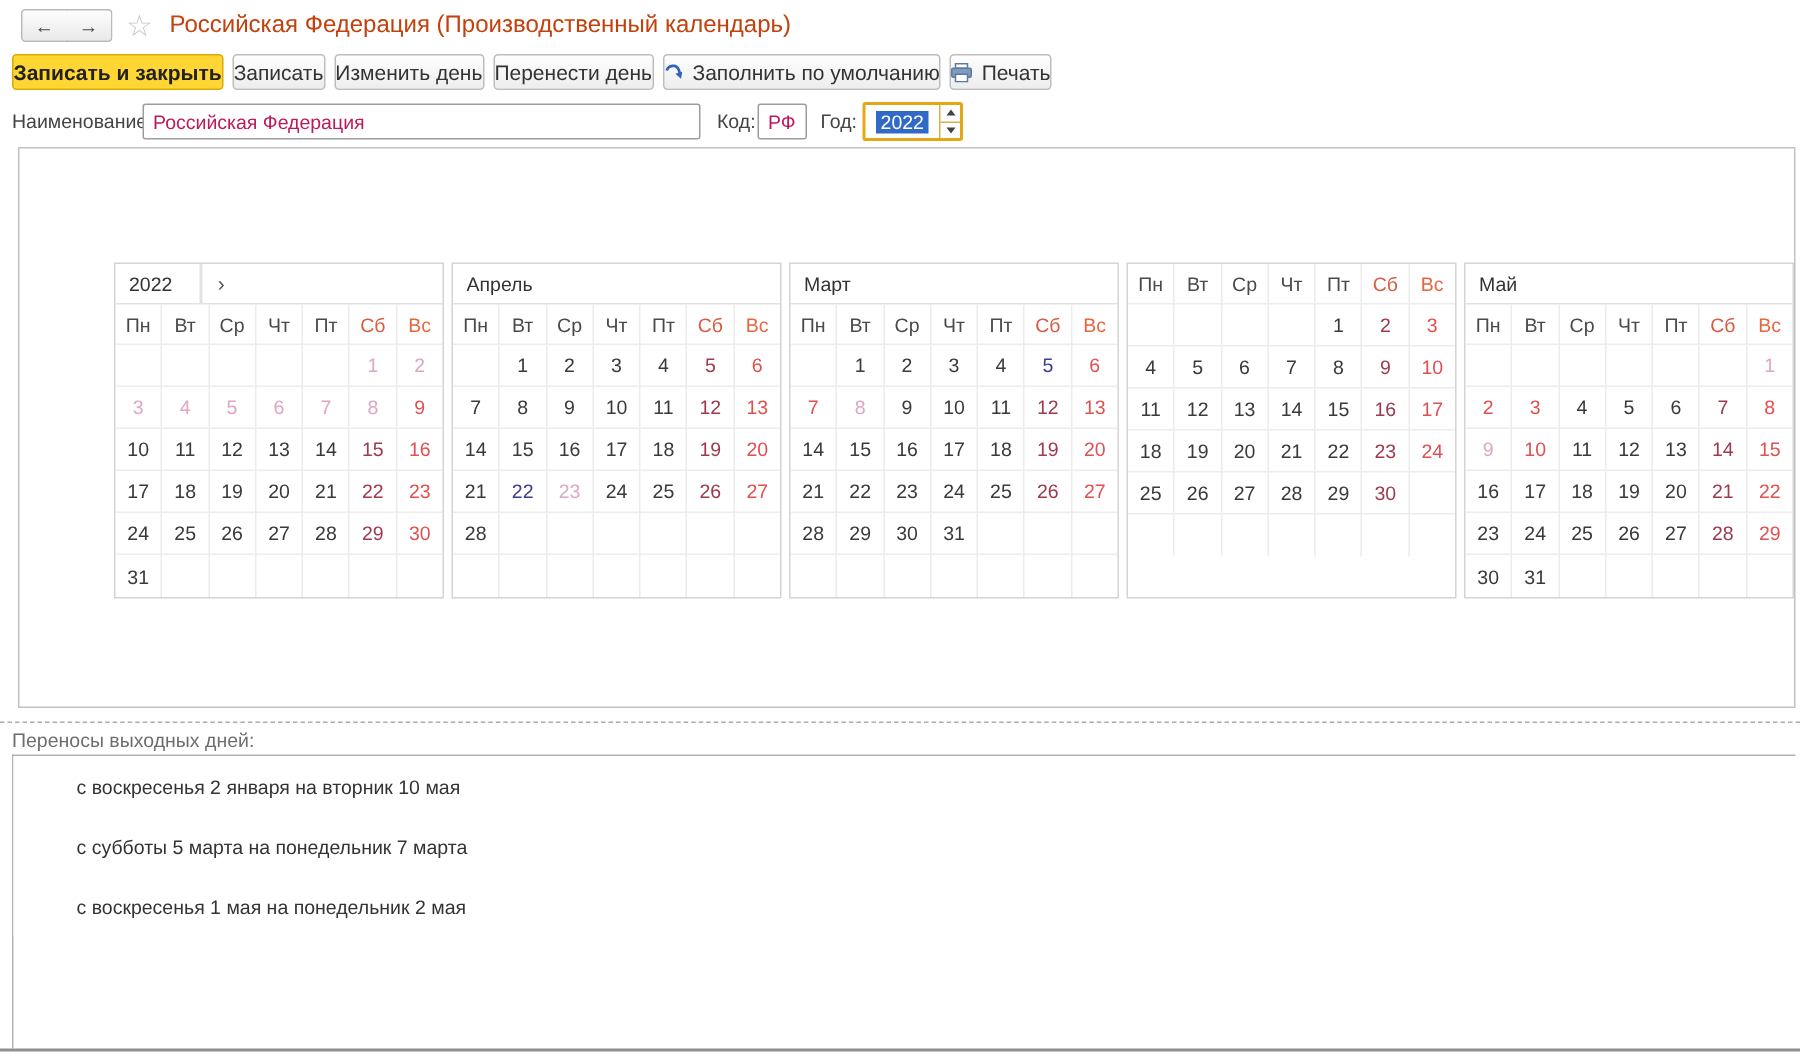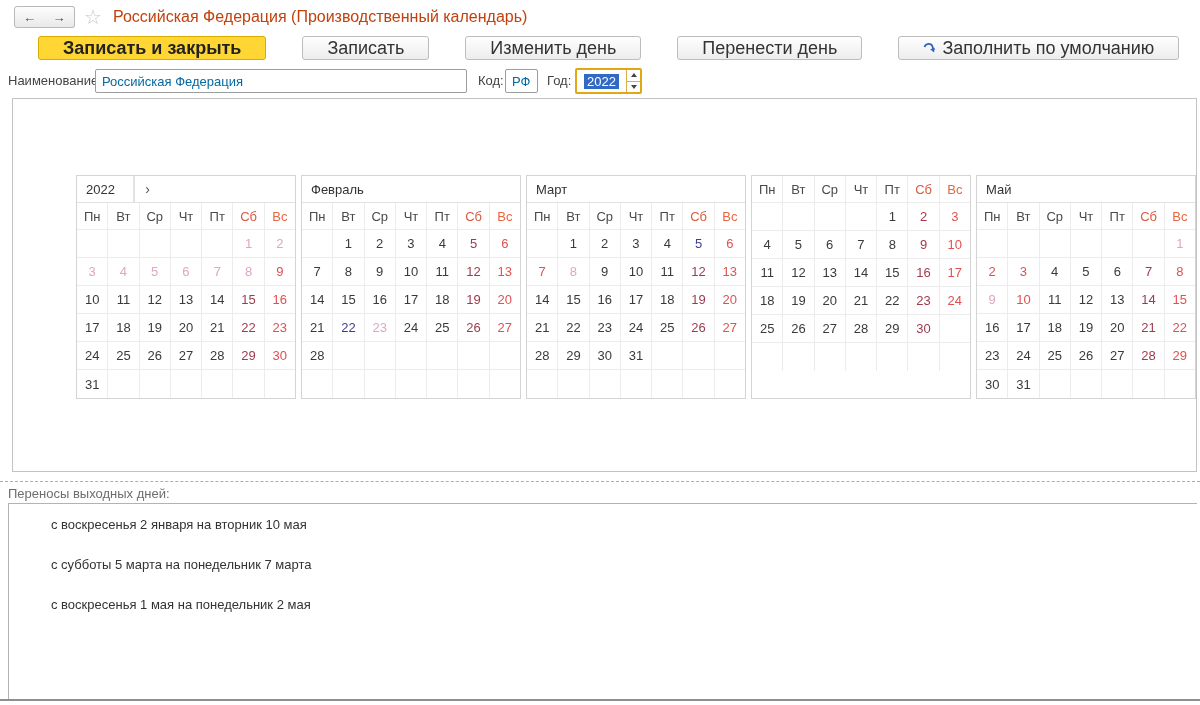--- a/index.html
+++ b/index.html
@@ -11,31 +11,31 @@
   .navbtn { position:absolute; top:6px; width:31px; height:22px; border:1px solid #b9b9b9;
             background:linear-gradient(#fdfdfd,#e9e9e9); color:#4a4a4a; font-size:13px;
             display:flex; align-items:center; justify-content:center; cursor:default; }
   #back-btn { left:14px; border-radius:3px 0 0 3px; }
   #fwd-btn  { left:44px; border-left:none; border-radius:0 3px 3px 0; }
   #fav-star { position:absolute; left:84px; top:5px; font-size:20px; color:#c8c8c8; }
   #title { position:absolute; left:113px; top:8px; font-size:16px; color:#c2410c; white-space:nowrap; }
 
   
   #toolbar { position:absolute; left:8px; top:36px; height:24px; display:flex; gap:6px; }
-  .tbtn { height:24px; padding:0 24px; border:1px solid #bdbdbd; border-radius:3px;
-          background:linear-gradient(#fefefe,#ededed); color:#333; font-size:18px;
-          display:inline-flex; align-items:center; gap:6px; white-space:nowrap; cursor:default;margin-left:30px; }
+  .tbtn { height:24px; padding:0 0; border:1px solid #bdbdbd; border-radius:3px;
+          background:linear-gradient(#fefefe,#ededed); color:#333; font-size:14px;
+          display:inline-flex; align-items:center; gap:6px; white-space:nowrap; cursor:default; }
   .tbtn.primary { background:#ffd633; border-color:#d9ab00; font-weight:bold; color:#222; }
   .tbtn svg { display:block; }
 
   
   #formrow { position:absolute; left:0; top:66px; width:1200px; height:30px; }
   .flabel { position:absolute; top:7px; color:#444; }
   .finput { position:absolute; top:3px; height:24px; border:1px solid #9d9d9d; border-radius:2px;
-            background:#fff; display:flex; align-items:center; padding:0 6px; color:#0369a1; }
+            background:#fff; display:flex; align-items:center; padding:0 6px; color:#be185d; }
   #name-input  { left:95px;  width:372px; }
   #code-input  { left:505px; width:33px; }
   #year-wrap { position:absolute; left:575px; top:2px; width:67px; height:26px;
                border:2px solid #e3a714; border-radius:2px; background:#fff; display:flex; }
   #year-val { flex:1; display:flex; align-items:center; justify-content:center; }
   #year-val span { background:#316ac5; color:#fff; padding:0 3px; }
   #year-spin { width:14px; border-left:1px solid #d8b04a; display:flex; flex-direction:column; }
   .spin { flex:1; display:flex; align-items:center; justify-content:center; }
   #year-spin .spin:first-child { border-bottom:1px solid #d8b04a; }
   .tri-up { width:0; height:0; border-left:3px solid transparent; border-right:3px solid transparent;
@@ -197,21 +197,21 @@
           <div class="m-cell"></div>
           <div class="m-cell"></div>
           <div class="m-cell"></div>
           <div class="m-cell"></div>
           <div class="m-cell"></div>
           <div class="m-cell"></div>
         </div>
       </div>
       <div class="month">
         <div class="m-head">
-          <div class="m-name">Февраль</div>
+          <div class="m-name">Апрель</div>
         </div>
         <div class="m-row dow">
           <div class="m-cell" style="color: rgb(74, 74, 74);">Пн</div>
           <div class="m-cell" style="color: rgb(74, 74, 74);">Вт</div>
           <div class="m-cell" style="color: rgb(74, 74, 74);">Ср</div>
           <div class="m-cell" style="color: rgb(74, 74, 74);">Чт</div>
           <div class="m-cell" style="color: rgb(74, 74, 74);">Пт</div>
           <div class="m-cell" style="color: rgb(215, 92, 66);">Сб</div>
           <div class="m-cell" style="color: rgb(231, 102, 63);">Вс</div>
         </div>

